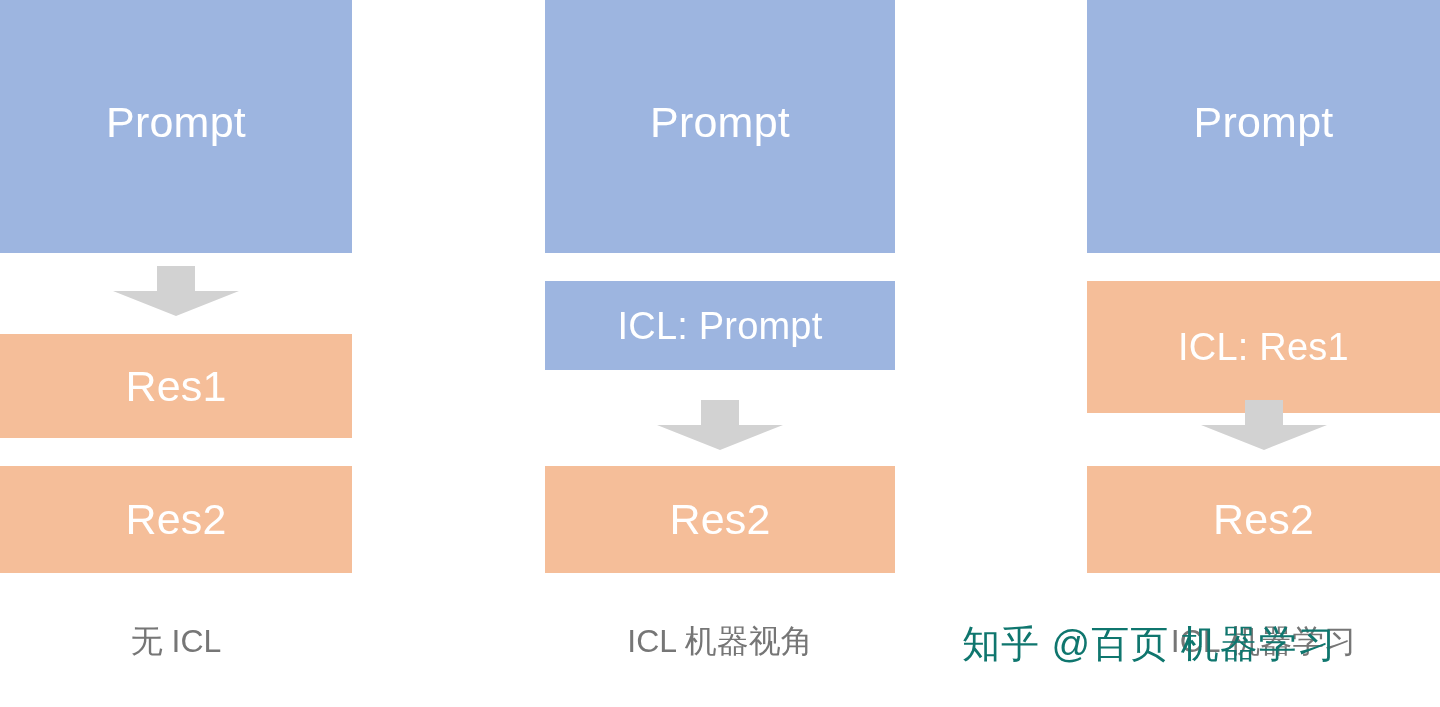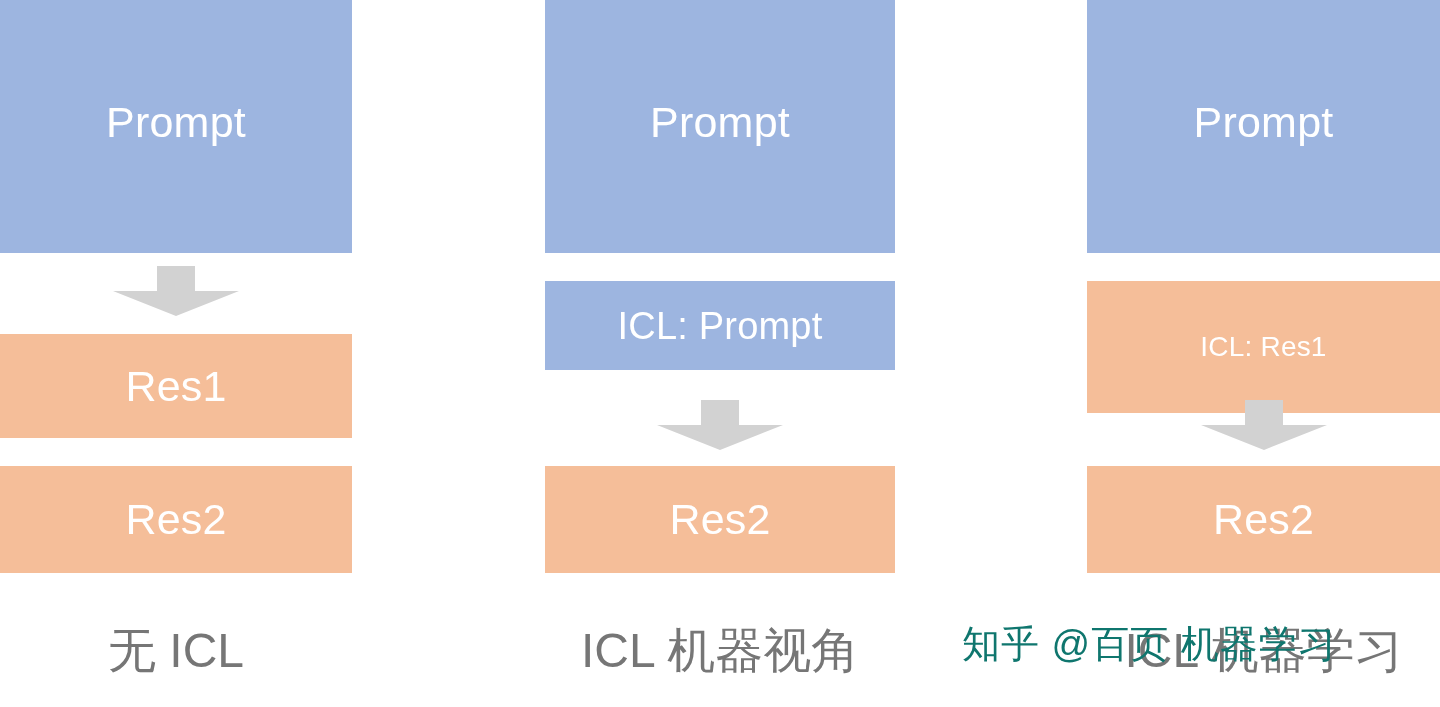--- a/index.html
+++ b/index.html
@@ -50,21 +50,21 @@
   .c1-res1   { top: 334px; height: 104px; font-size: 43px; }
   .c1-res2   { top: 466px; height: 107px; font-size: 43px; }
 
   
   .c2-prompt { top: -8px;  height: 261px; font-size: 43px; }
   .c2-icl    { top: 281px; height: 89px; font-size: 38px; }
   .c2-res2   { top: 466px; height: 107px; font-size: 43px; }
 
   
   .c3-prompt { top: -8px;  height: 261px; font-size: 43px; }
-  .c3-icl    { top: 281px; height: 132px; font-size: 28px; }
+  .c3-icl    { top: 281px; height: 132px; font-size: 38px; }
   .c3-res2   { top: 466px; height: 107px; font-size: 43px; }
 
   
   .arrow {
     position: absolute;
     left: 50%;
     transform: translateX(-50%);
     width: 126px;
     height: 50px;
   }
@@ -74,21 +74,21 @@
   .c3-arrow { top: 400px; }
 
   
   .caption {
     position: absolute;
     left: 0;
     width: 100%;
     top: 622px;
     text-align: center;
     color: #767676;
-    font-size: 48px;
+    font-size: 32px;
     line-height: 1.2;
     white-space: nowrap;
   }
 
   
   .watermark {
     position: absolute;
     left: 962px;
     top: 622px;
     color: #0f766e;

